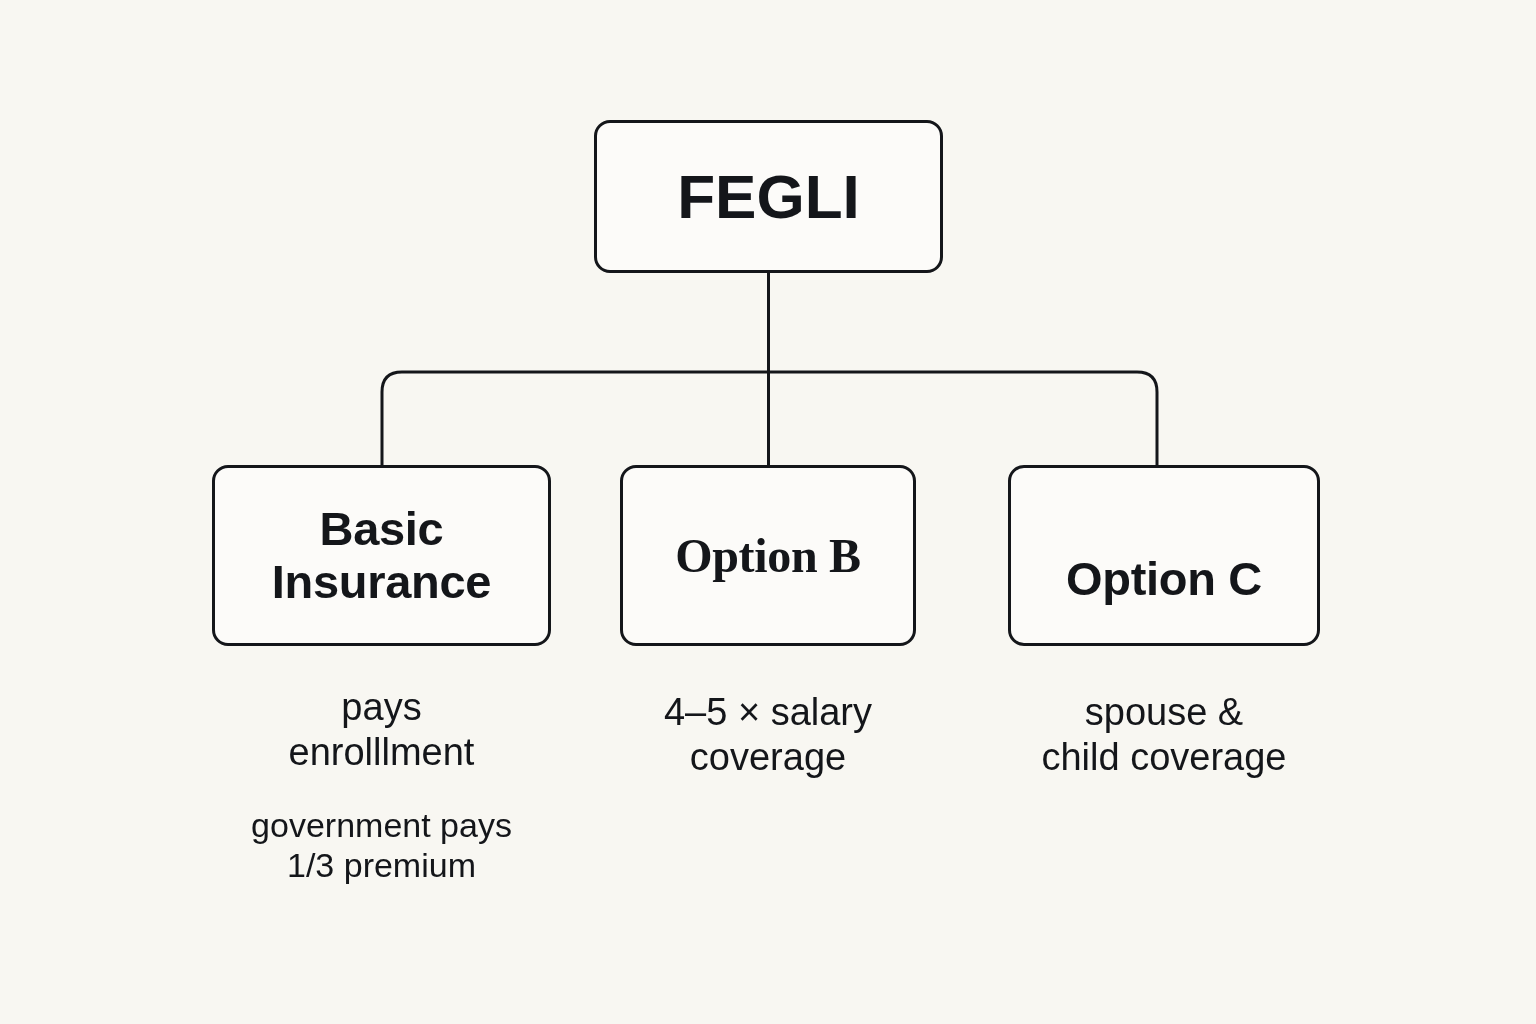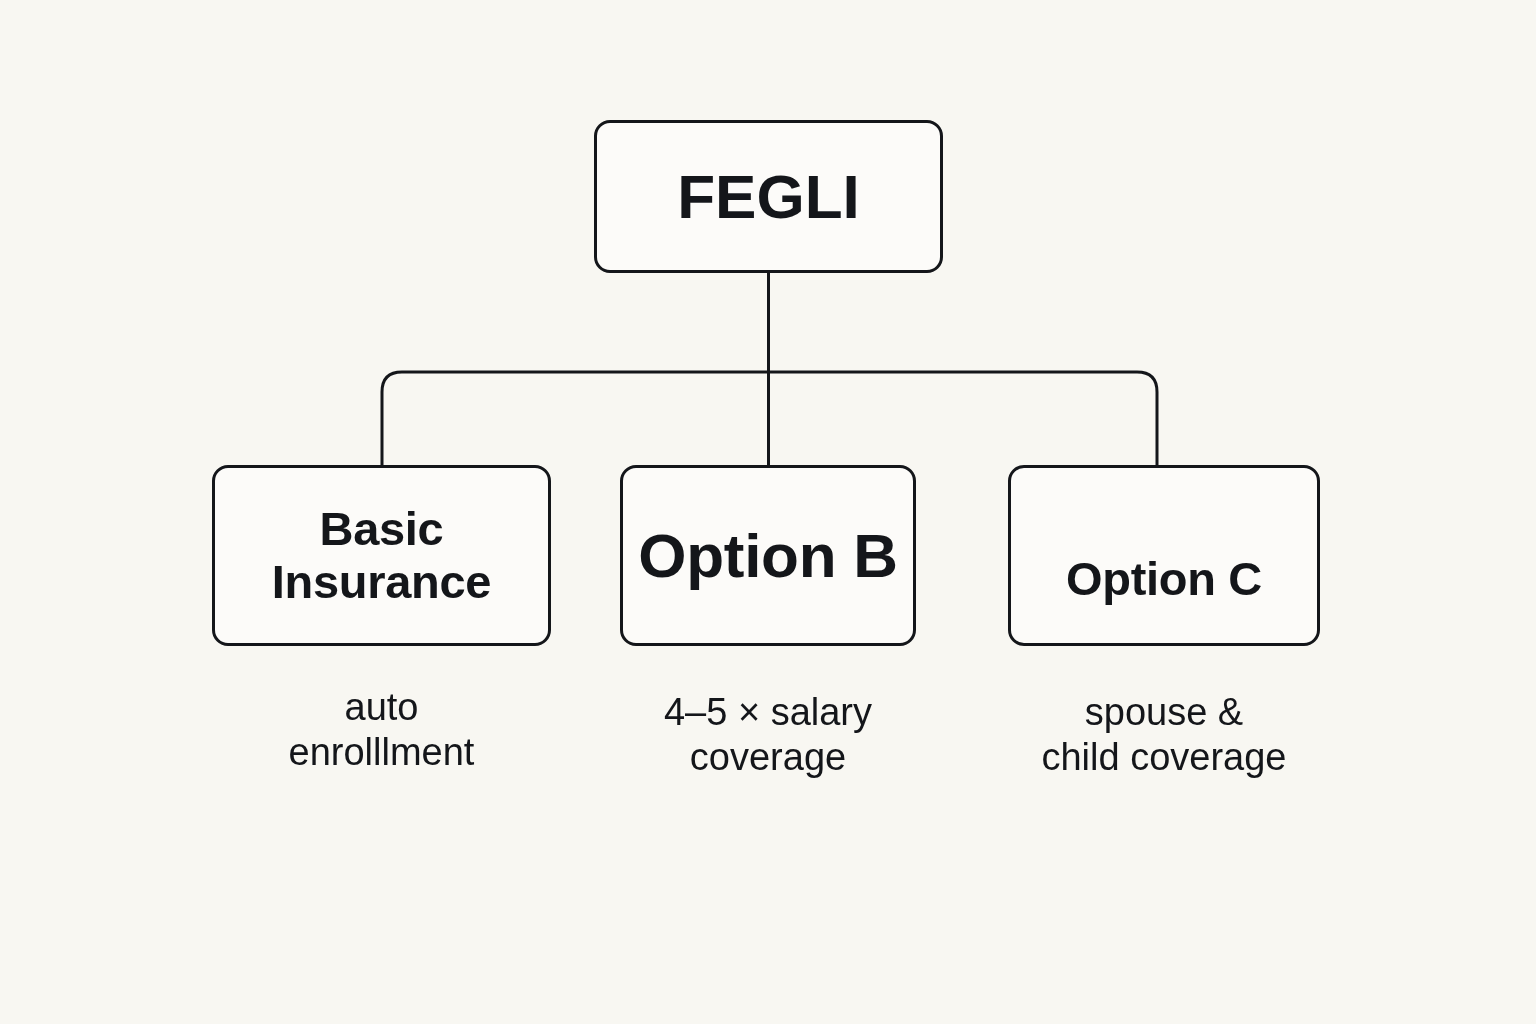--- a/index.html
+++ b/index.html
@@ -70,21 +70,22 @@
   #node-basic .node-label {
     font-size: 47px;
   }
   #node-option-b {
     left: 620px;
     top: 465px;
     width: 296px;
     height: 181px;
   }
   #node-option-b .node-label {
-    font-size: 62px;
+    font-size: 48px;
+    font-family: Liberation Serif, serif;
   }
   #node-option-c {
     left: 1008px;
     top: 465px;
     width: 312px;
     height: 181px;
   }
   #node-option-c .node-label {
     font-size: 47px;
     margin-top: 48px;
@@ -139,22 +140,24 @@
 
   <div class="node-box" id="node-basic">
     <span class="node-label">Basic
 Insurance</span>
   </div>
 
   <div class="node-box" id="node-fegli">
     <span class="node-label">FEGLI</span>
   </div>
   <div class="caption-group" id="caption-basic">
-    <div class="caption-line caption-primary">auto
+    <div class="caption-line caption-primary">pays
 enrolllment</div>
+    <div class="caption-line caption-secondary">government pays
+1/3 premium</div>
   </div>
 
   <div class="node-box" id="node-option-b">
     <span class="node-label">Option B</span>
   </div>
   <div class="caption-group" id="caption-option-b">
     <div class="caption-line">4–5 × salary
 coverage</div>
   </div>
 

